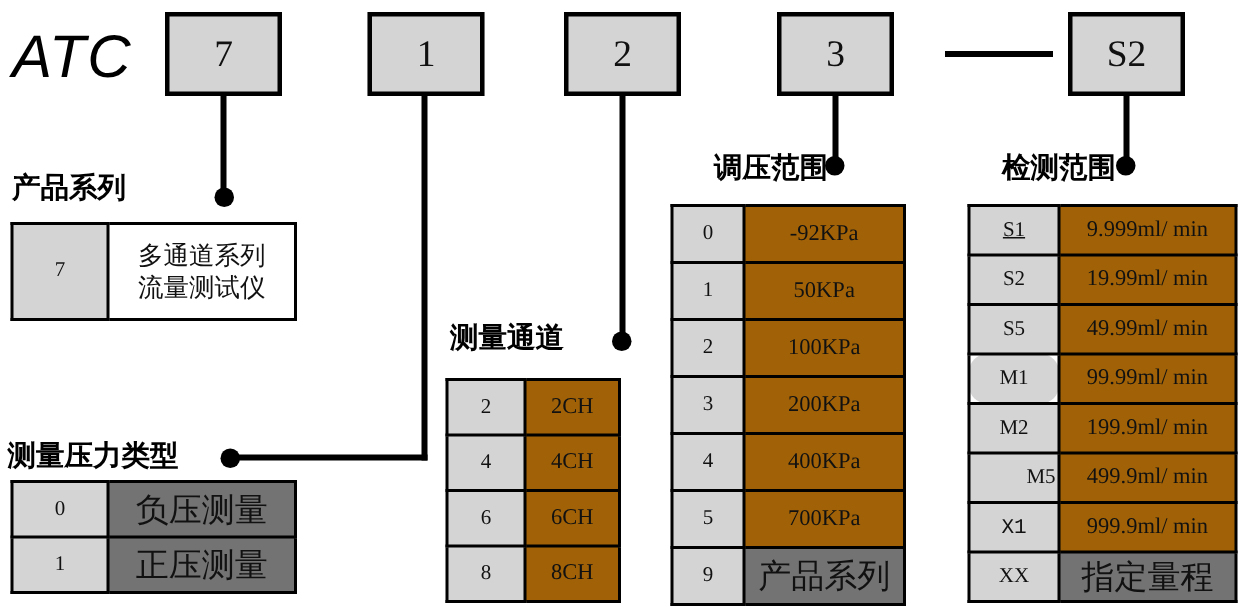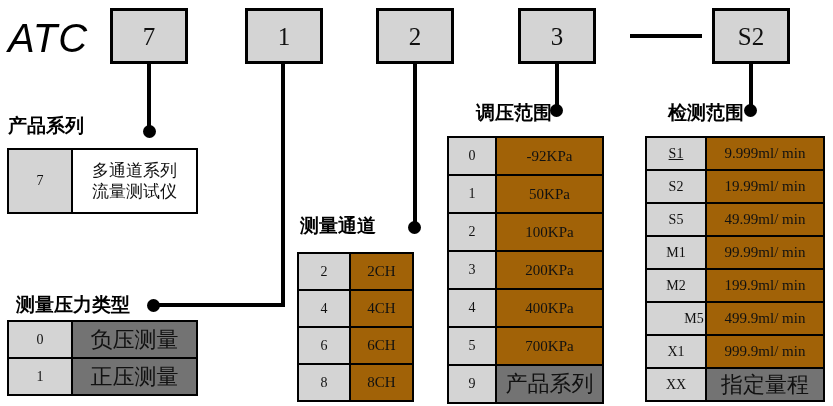--- a/index.html
+++ b/index.html
@@ -152,21 +152,21 @@
       <tr>
         <td class="code" style="width:62px; height:62px;">7</td>
         <td class="desc-two">
           <div>多通道系列</div>
           <div>流量测试仪</div>
         </td>
       </tr>
     </tbody>
   </table>
 
-  <div class="section-title" style="left:16px; top:295px;">测量压力类型</div>
+  <div class="section-title" style="left:5px; top:295px;">测量压力类型</div>
 
   <table class="opt-table" style="left:7px; top:320px; width:191px;">
     <tbody>
       <tr>
         <td class="code" style="width:62px; height:35px;">0</td>
         <td class="desc-cn">负压测量</td>
       </tr>
       <tr>
         <td class="code" style="height:35px;">1</td>
         <td class="desc-cn">正压测量</td>
@@ -242,33 +242,33 @@
       </tr>
       <tr>
         <td class="code" style="height:31px;">S2</td>
         <td class="desc">19.99ml/ min</td>
       </tr>
       <tr>
         <td class="code" style="height:31px;">S5</td>
         <td class="desc">49.99ml/ min</td>
       </tr>
       <tr>
-        <td class="code" style="height:31px;">M1</td>
+        <td class="code" style="height:31px;border-radius:12px;">M1</td>
         <td class="desc">99.99ml/ min</td>
       </tr>
       <tr>
         <td class="code" style="height:31px;">M2</td>
         <td class="desc">199.9ml/ min</td>
       </tr>
       <tr>
         <td class="code" style="height:31px;padding-left:36px;">M5</td>
         <td class="desc">499.9ml/ min</td>
       </tr>
       <tr>
-        <td class="code" style="height:31px;">X1</td>
+        <td class="code" style="height:31px;font-family:Liberation Mono, monospace;">X1</td>
         <td class="desc">999.9ml/ min</td>
       </tr>
       <tr>
         <td class="code" style="height:31px;">XX</td>
         <td class="desc-cn">指定量程</td>
       </tr>
     </tbody>
   </table>
 
 </div>

